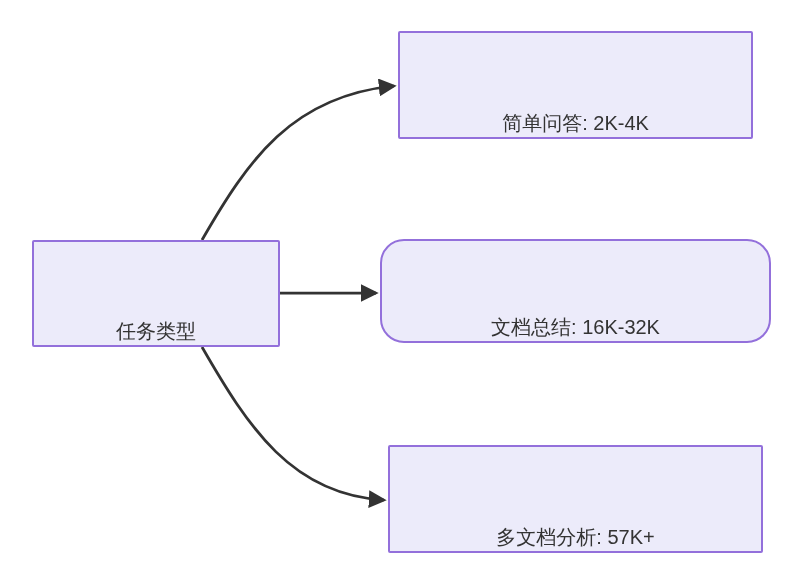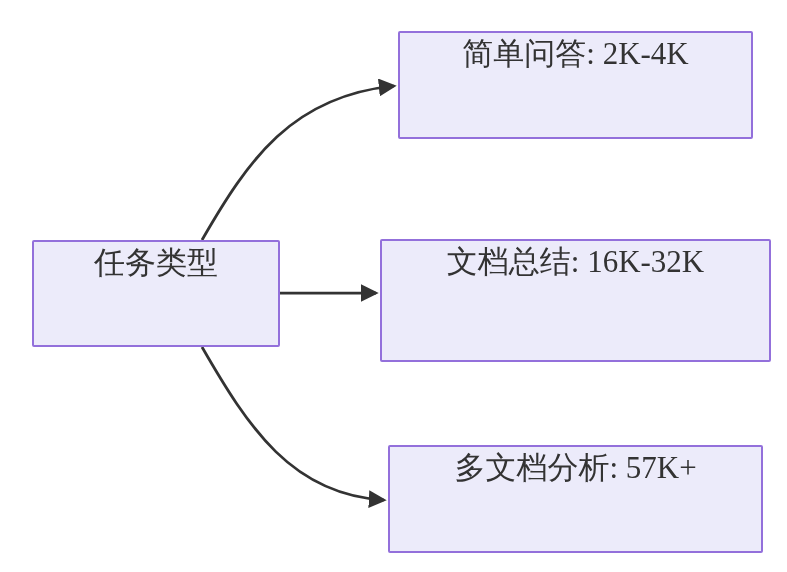--- a/index.html
+++ b/index.html
@@ -32,30 +32,29 @@
     fill: var(--edge-line, #333333);
     stroke: none;
   }
   .node {
     position: absolute;
     box-sizing: border-box;
     background: var(--node-fill, #ECEBFA);
     border: 2px solid var(--node-border, #9370DB);
     border-radius: 2px;
     display: flex;
-    align-items: flex-start;
+    align-items: flex-end;
     justify-content: center;
     color: var(--text, #333333);
-    font-size: 31px;
+    font-size: 20px;
     white-space: nowrap;
-    font-family: Liberation Serif, serif;
   }
   .node-root    { left: 32px;  top: 240px; width: 248px; height: 107px; }
   .node-simple  { left: 398px; top: 31px;  width: 355px; height: 108px; }
-  .node-summary { left: 380px; top: 239px; width: 391px; height: 123px; }
+  .node-summary { left: 380px; top: 239px; width: 391px; height: 104px; border-radius: 24px; }
   .node-multi   { left: 388px; top: 445px; width: 375px; height: 108px; }
 </style>
 </head>
 <body>
 
 <div class="canvas">
 
   <svg class="edges-layer" viewBox="0 0 787 572" aria-hidden="true">
     <defs>
       <marker id="arrowhead" viewBox="0 0 10 10" refX="8.5" refY="5" markerWidth="6.5" markerHeight="6.5" orient="auto-start-reverse">

